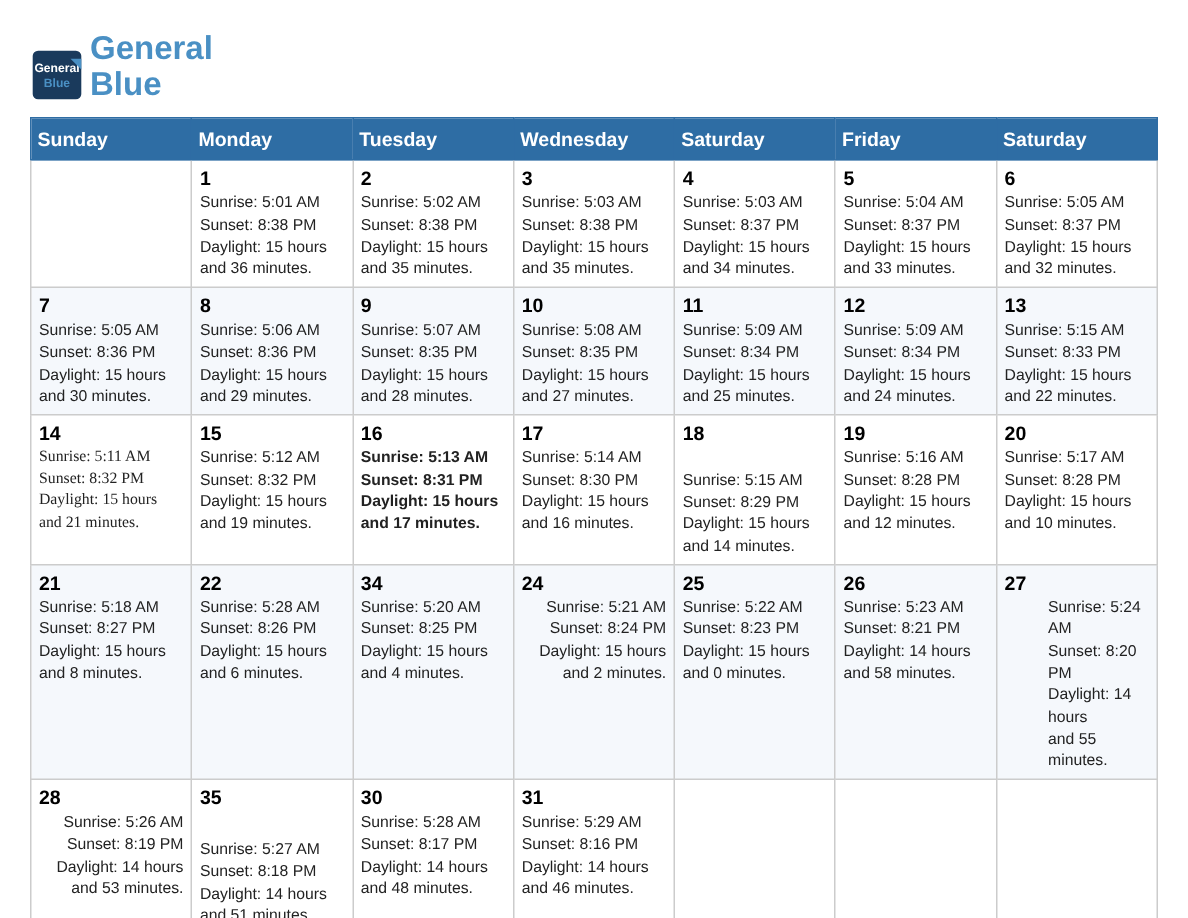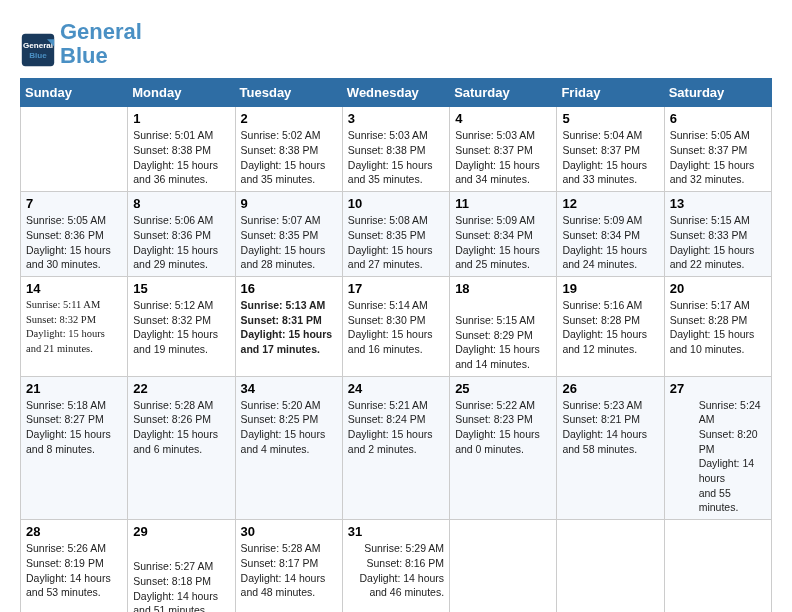--- a/index.html
+++ b/index.html
@@ -289,21 +289,21 @@
         </td>
         <td>
           <span class="day-number">34</span>
           <div class="day-info" style="white-space: pre-line;">Sunrise: 5:20 AM
 Sunset: 8:25 PM
 Daylight: 15 hours
 and 4 minutes.</div>
         </td>
         <td>
           <span class="day-number">24</span>
-          <div class="day-info" style="white-space: pre-line;">Sunrise: 5:21 AM
+          <div class="day-info" style="white-space: pre-line; text-align: right;">Sunrise: 5:21 AM
 Sunset: 8:24 PM
 Daylight: 15 hours
 and 2 minutes.</div>
         </td>
         <td>
           <span class="day-number">25</span>
           <div class="day-info" style="white-space: pre-line;">Sunrise: 5:22 AM
 Sunset: 8:23 PM
 Daylight: 15 hours
 and 0 minutes.</div>
@@ -319,42 +319,42 @@
           <span class="day-number">27</span>
           <div class="day-info" style="white-space: pre-line; margin-left: 29px;">Sunrise: 5:24 AM
 Sunset: 8:20 PM
 Daylight: 14 hours
 and 55 minutes.</div>
         </td>
       </tr>
       <tr>
         <td>
           <span class="day-number">28</span>
-          <div class="day-info" style="white-space: pre-line;">Sunrise: 5:26 AM
+          <div class="day-info" style="white-space: pre-line; text-align: right;">Sunrise: 5:26 AM
 Sunset: 8:19 PM
 Daylight: 14 hours
 and 53 minutes.</div>
         </td>
         <td>
-          <span class="day-number">29</span>
+          <span class="day-number">35</span>
           <div class="day-info" style="white-space: pre-line; margin-top: 20px;">Sunrise: 5:27 AM
 Sunset: 8:18 PM
 Daylight: 14 hours
 and 51 minutes.</div>
         </td>
         <td>
           <span class="day-number">30</span>
           <div class="day-info" style="white-space: pre-line;">Sunrise: 5:28 AM
 Sunset: 8:17 PM
 Daylight: 14 hours
 and 48 minutes.</div>
         </td>
         <td>
           <span class="day-number">31</span>
-          <div class="day-info" style="white-space: pre-line; text-align: right;">Sunrise: 5:29 AM
+          <div class="day-info" style="white-space: pre-line;">Sunrise: 5:29 AM
 Sunset: 8:16 PM
 Daylight: 14 hours
 and 46 minutes.</div>
         </td>
         <td class="empty"></td>
         <td class="empty"></td>
         <td class="empty"></td>
       </tr>
     </tbody>
 </table>

